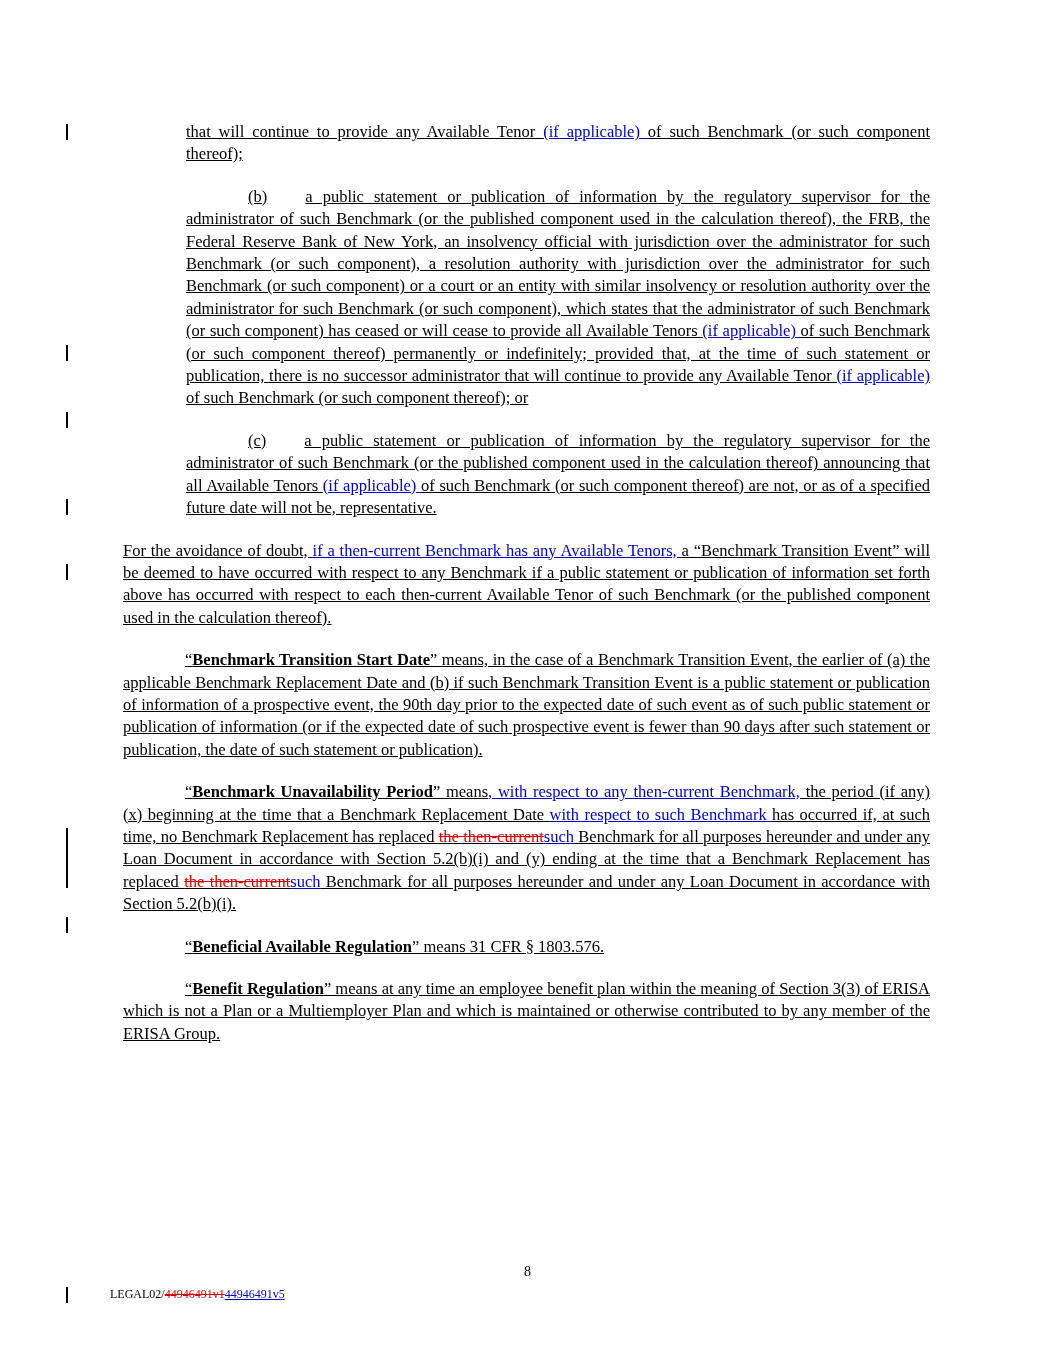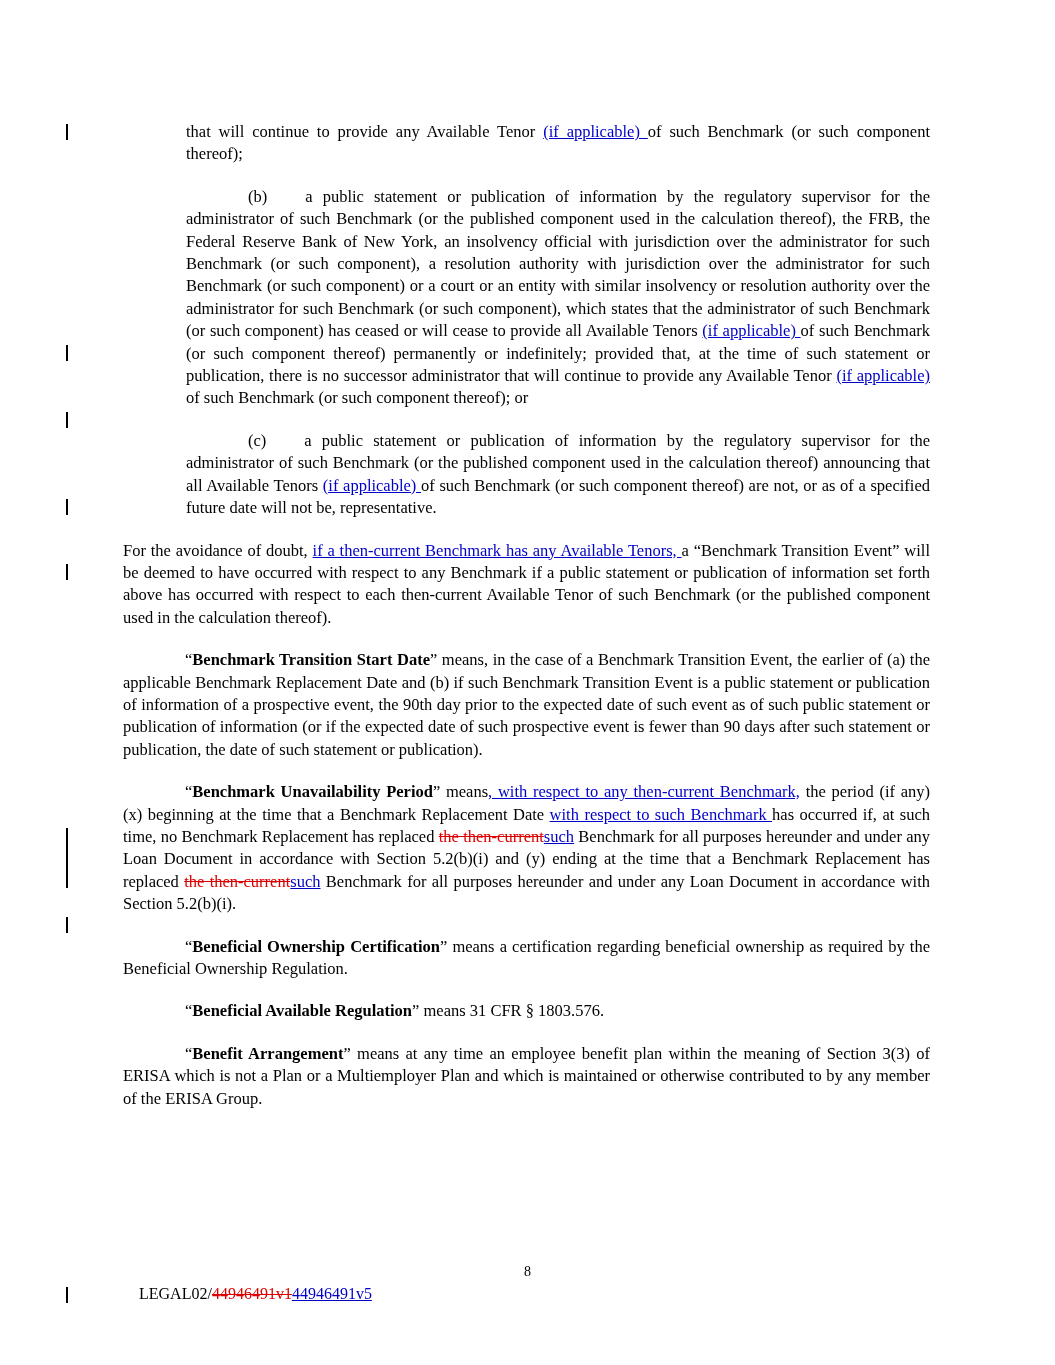--- a/index.html
+++ b/index.html
@@ -14,21 +14,21 @@
     line-height: 22.4px;
     color: #000000;
     overflow: hidden;
   }
   .content {
     position: absolute;
     top: 121px;
     left: 123px;
     width: 807px;
   }
-  p.para { margin: 0 0 20px 0; text-align: justify; }
+  p.para { margin: 0 0 20px 0; text-align: justify; text-decoration: underline; }
   p.block { margin-left: 63px; }
   p.indent { text-indent: 62px; }
   p.firstline { text-indent: 62px; }
   .run-normal { }
   .run-bold { font-weight: bold; }
   .run-ins { color: var(--ins-color, #0000c8); text-decoration: underline; }
   .run-del { color: var(--del-color, #dc0000); text-decoration: line-through; }
   .run-tab { display: inline-block; width: 38px; }
   .change-bar {
     position: absolute;
@@ -41,40 +41,39 @@
     top: 1263px;
     left: 0;
     width: 100%;
     text-align: center;
     font-size: 14px;
     line-height: 18px;
   }
   .footer {
     position: absolute;
     top: 1285px;
-    left: 139px;
-    font-size: 16px;
+    left: 110px;
+    font-size: 12px;
     line-height: 18px;
   }
 </style>
 </head>
 <body>
 
 <div class="page">
 
   <div class="content">
       <p class="para block"><span class="run-normal">that will continue to provide any Available Tenor </span><span class="run-ins">(if applicable) </span><span class="run-normal">of such Benchmark (or such component thereof);</span></p>
       <p class="para block indent"><span class="run-normal">(b)</span><span class="run-tab"></span><span class="run-normal">a public statement or publication of information by the regulatory supervisor for the administrator of such Benchmark (or the published component used in the calculation thereof), the FRB, the Federal Reserve Bank of New York, an insolvency official with jurisdiction over the administrator for such Benchmark (or such component), a resolution authority with jurisdiction over the administrator for such Benchmark (or such component) or a court or an entity with similar insolvency or resolution authority over the administrator for such Benchmark (or such component), which states that the administrator of such Benchmark (or such component) has ceased or will cease to provide all Available Tenors </span><span class="run-ins">(if applicable) </span><span class="run-normal">of such Benchmark (or such component thereof) permanently or indefinitely; provided that, at the time of such statement or publication, there is no successor administrator that will continue to provide any Available Tenor </span><span class="run-ins">(if applicable) </span><span class="run-normal">of such Benchmark (or such component thereof); or</span></p>
       <p class="para block indent"><span class="run-normal">(c)</span><span class="run-tab"></span><span class="run-normal">a public statement or publication of information by the regulatory supervisor for the administrator of such Benchmark (or the published component used in the calculation thereof) announcing that all Available Tenors </span><span class="run-ins">(if applicable) </span><span class="run-normal">of such Benchmark (or such component thereof) are not, or as of a specified future date will not be, representative.</span></p>
       <p class="para"><span class="run-normal">For the avoidance of doubt, </span><span class="run-ins">if a then-current Benchmark has any Available Tenors, </span><span class="run-normal">a “Benchmark Transition Event” will be deemed to have occurred with respect to any Benchmark if a public statement or publication of information set forth above has occurred with respect to each then-current Available Tenor of such Benchmark (or the published component used in the calculation thereof).</span></p>
       <p class="para firstline"><span class="run-normal">“</span><span class="run-bold">Benchmark Transition Start Date</span><span class="run-normal">” means, in the case of a Benchmark Transition Event, the earlier of (a) the applicable Benchmark Replacement Date and (b) if such Benchmark Transition Event is a public statement or publication of information of a prospective event, the 90th day prior to the expected date of such event as of such public statement or publication of information (or if the expected date of such prospective event is fewer than 90 days after such statement or publication, the date of such statement or publication).</span></p>
       <p class="para firstline"><span class="run-normal">“</span><span class="run-bold">Benchmark Unavailability Period</span><span class="run-normal">” means</span><span class="run-ins">, with respect to any then-current Benchmark,</span><span class="run-normal"> the period (if any) (x) beginning at the time that a Benchmark Replacement Date </span><span class="run-ins">with respect to such Benchmark </span><span class="run-normal">has occurred if, at such time, no Benchmark Replacement has replaced </span><span class="run-del">the then-current</span><span class="run-ins">such</span><span class="run-normal"> Benchmark for all purposes hereunder and under any Loan Document in accordance with Section 5.2(b)(i) and (y) ending at the time that a Benchmark Replacement has replaced </span><span class="run-del">the then-current</span><span class="run-ins">such</span><span class="run-normal"> Benchmark for all purposes hereunder and under any Loan Document in accordance with Section 5.2(b)(i).</span></p>
-      <p class="para firstline"><span class="run-normal">“</span><span class="run-bold">Beneficial Ownership Certification</span><span class="run-normal">” means a certification regarding beneficial ownership as required by the Beneficial Ownership Regulation.</span></p>
       <p class="para firstline"><span class="run-normal">“</span><span class="run-bold">Beneficial Available Regulation</span><span class="run-normal">” means 31 CFR § 1803.576.</span></p>
-      <p class="para firstline"><span class="run-normal">“</span><span class="run-bold">Benefit Arrangement</span><span class="run-normal">” means at any time an employee benefit plan within the meaning of Section 3(3) of ERISA which is not a Plan or a Multiemployer Plan and which is maintained or otherwise contributed to by any member of the ERISA Group.</span></p>
+      <p class="para firstline"><span class="run-normal">“</span><span class="run-bold">Benefit Regulation</span><span class="run-normal">” means at any time an employee benefit plan within the meaning of Section 3(3) of ERISA which is not a Plan or a Multiemployer Plan and which is maintained or otherwise contributed to by any member of the ERISA Group.</span></p>
     </div>
 
   <div class="page-number">8</div>
 
   <div class="footer"><span class="run-normal">LEGAL02/</span><span class="run-del">44946491v1</span><span class="run-ins">44946491v5</span></div>
 
 <div class="change-bar" style="top: 124px; height: 16px;"></div>
     <div class="change-bar" style="top: 345px; height: 16px;"></div>
     <div class="change-bar" style="top: 412px; height: 16px;"></div>
     <div class="change-bar" style="top: 499px; height: 16px;"></div>

